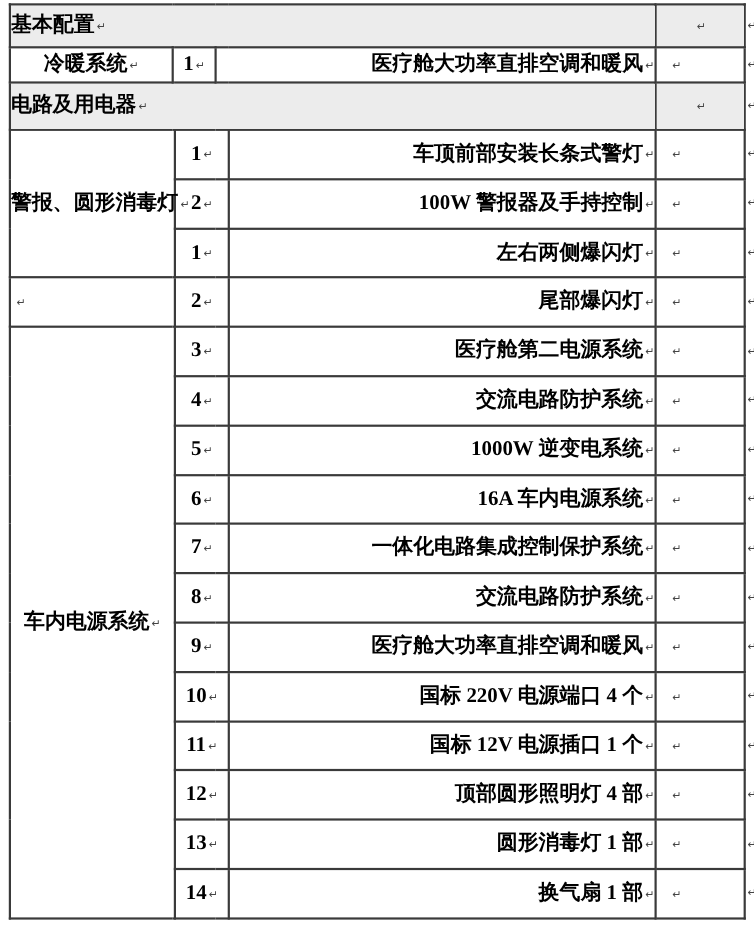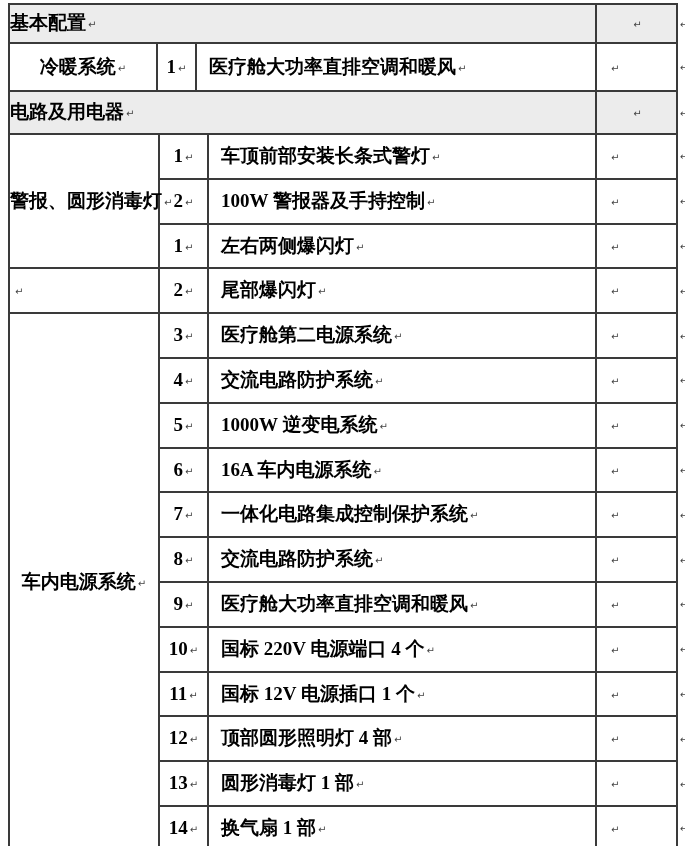--- a/index.html
+++ b/index.html
@@ -28,30 +28,30 @@
     border: 2px solid #3a3a3a;
     padding: 0;
     font-size: 19px;
     line-height: 1.1;
     position: relative;
     vertical-align: middle;
     white-space: nowrap;
     overflow: visible;
   }
   tr.r-hdr1   { height: 39px; }
-  tr.r-cool   { height: 48px; margin-top: 21px; }
+  tr.r-cool   { height: 32px; margin-top: 21px; }
   tr.r-hdr2   { height: 43px; }
   tr.r-item   { height: 44.8px; }
   td.hdr {
     background: #ececec;
   }
   td.cat        { text-align: center; }
   td.cat-empty  { text-align: left; padding-left: 3px; }
   td.num        { text-align: center; }
-  td.desc       { text-align: left; padding-left: 12px; }
+  td.desc       { text-align: right; padding-left: 12px; }
   td.tail-left  { text-align: left; padding-left: 12px; }
   td.tail-center{ text-align: center; background: #ececec; }
   .mark {
     font-family: "DejaVu Sans", sans-serif;
     font-weight: normal;
     font-size: 10px;
     color: #444444;
     margin-left: 2px;
     vertical-align: 1px;
   }

